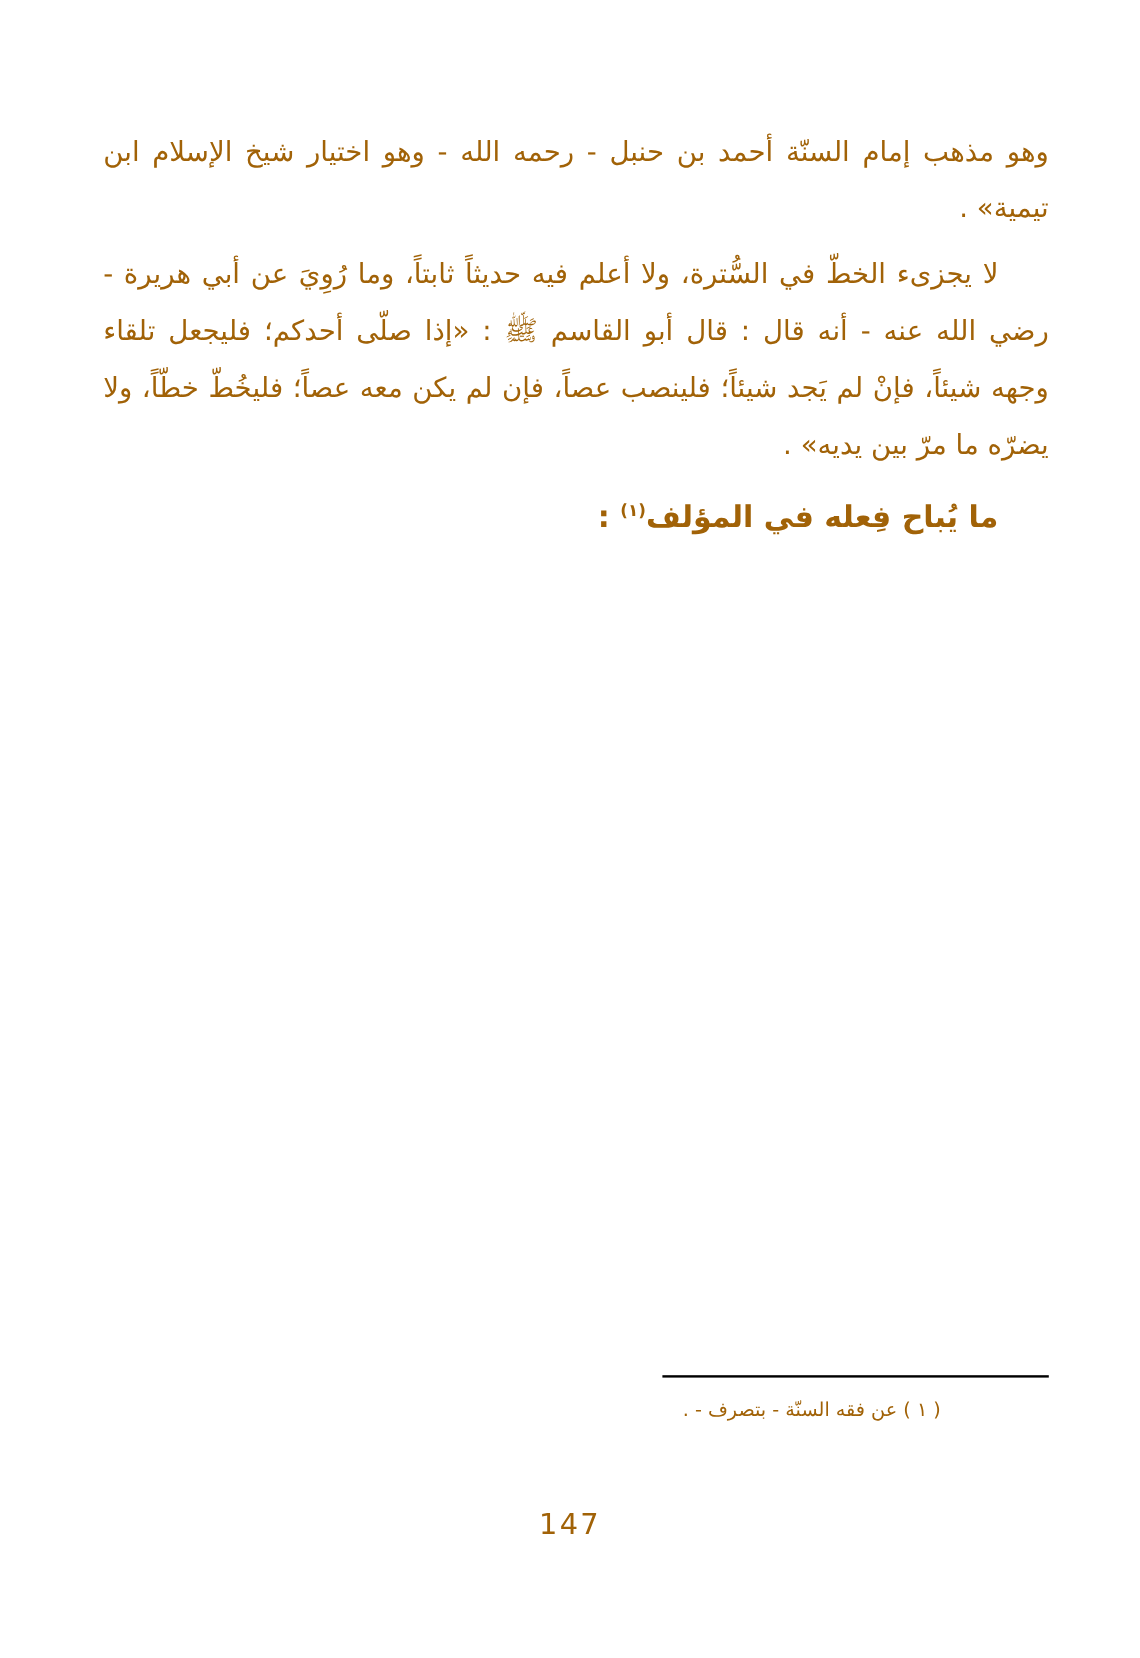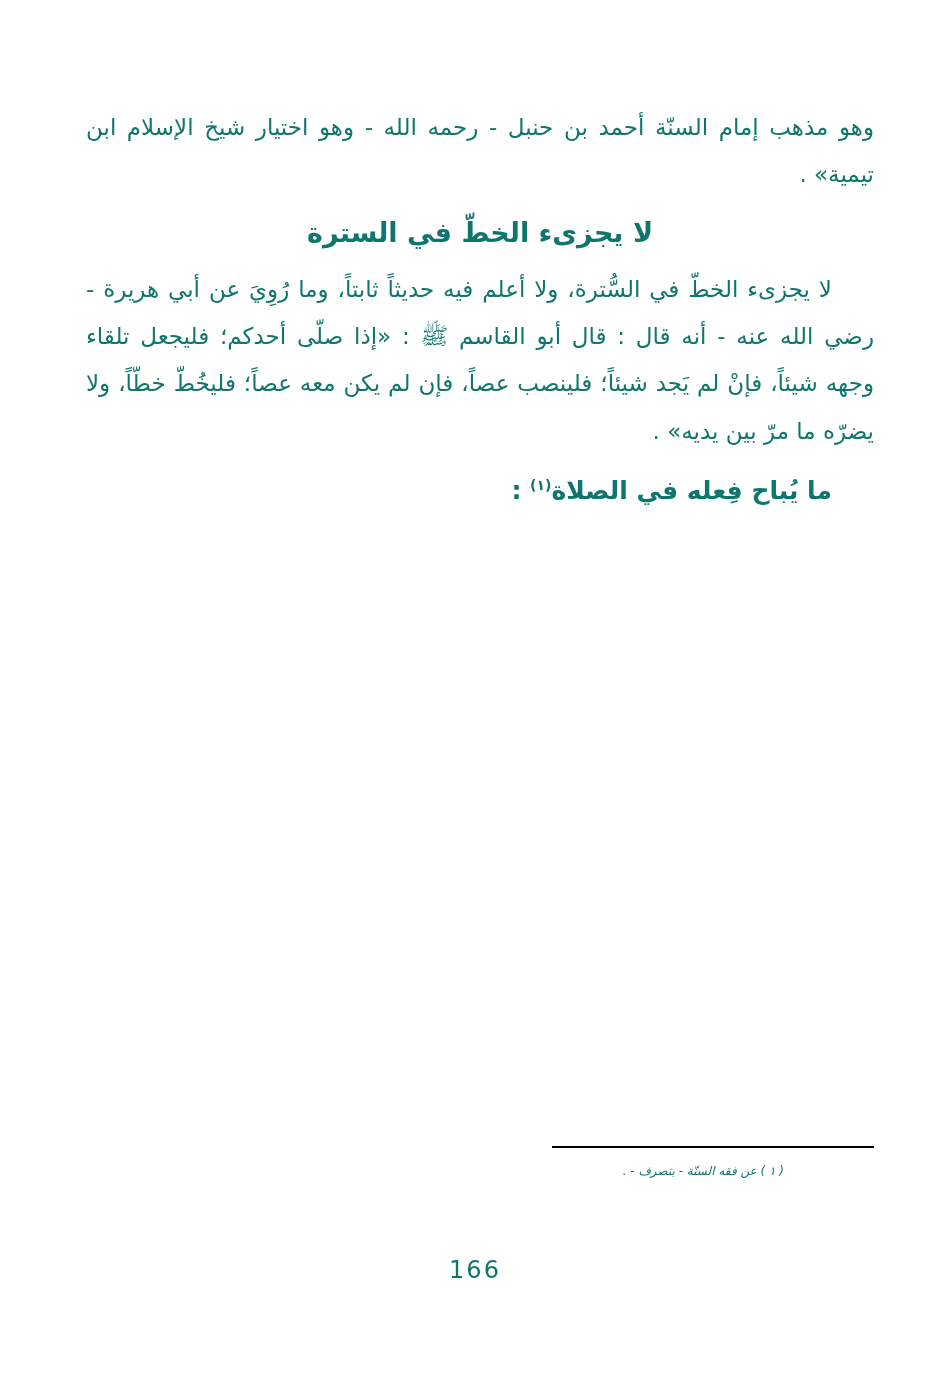--- a/index.html
+++ b/index.html
@@ -7,21 +7,21 @@
     padding: 0;
     background: #ffffff;
   }
   .page {
     position: relative;
     width: 950px;
     height: 1382px;
     background: #ffffff;
     direction: rtl;
     font-family: "DejaVu Sans", sans-serif;
-    color: #0f766e;
+    color: #a16207;
     overflow: hidden;
   }
   .content {
     position: absolute;
     top: 104px;
     right: 76px;
     left: 86px;
   }
   .para {
     margin: 0 0 16px 0;
@@ -65,54 +65,52 @@
     right: 76px;
     left: 86px;
   }
   .footnote-rule {
     width: 322px;
     height: 2px;
     background: #000000;
   }
   .footnote-text {
     margin: 14px 90px 0 0;
-    font-size: 12px;
+    font-size: 16px;
     text-align: right;
     line-height: 1.6;
-    font-style: italic;
   }
   .page-number {
     position: absolute;
     top: 1256px;
     left: 0;
     right: 0;
     text-align: center;
     font-size: 24px;
     letter-spacing: 2px;
   }
 </style>
 </head>
 <body>
 
 <div class="page">
   <main class="content">
 
     <p class="para first">وهو مذهب إمام السنّة أحمد بن حنبل - رحمه الله - وهو اختيار شيخ الإسلام ابن تيمية» .</p>
 
-    <h2 class="heading-center">لا يجزىء الخطّ في السترة</h2>
 
     <p class="para">لا يجزىء الخطّ في السُّترة، ولا أعلم فيه حديثاً ثابتاً، وما رُوِيَ عن أبي هريرة - رضي الله عنه - أنه قال : قال أبو القاسم ﷺ : «إذا صلّى أحدكم؛ فليجعل تلقاء وجهه شيئاً، فإنْ لم يَجد شيئاً؛ فلينصب عصاً، فإن لم يكن معه عصاً؛ فليخُطّ خطّاً، ولا يضرّه ما مرّ بين يديه» .</p>
 
 
 
 
-    <h2 class="heading-right"><span>ما يُباح فِعله في الصلاة</span><sup>(١)</sup><span> :</span></h2>
+    <h2 class="heading-right"><span>ما يُباح فِعله في المؤلف</span><sup>(١)</sup><span> :</span></h2>
 
 
   </main>
 
   <footer class="footnote-area">
     <div class="footnote-rule"></div>
     <p class="footnote-text">( ١ ) عن فقه السنّة - بتصرف - .</p>
   </footer>
 
-  <div class="page-number">166</div>
+  <div class="page-number">147</div>
 </div>
 
 </body></html>

